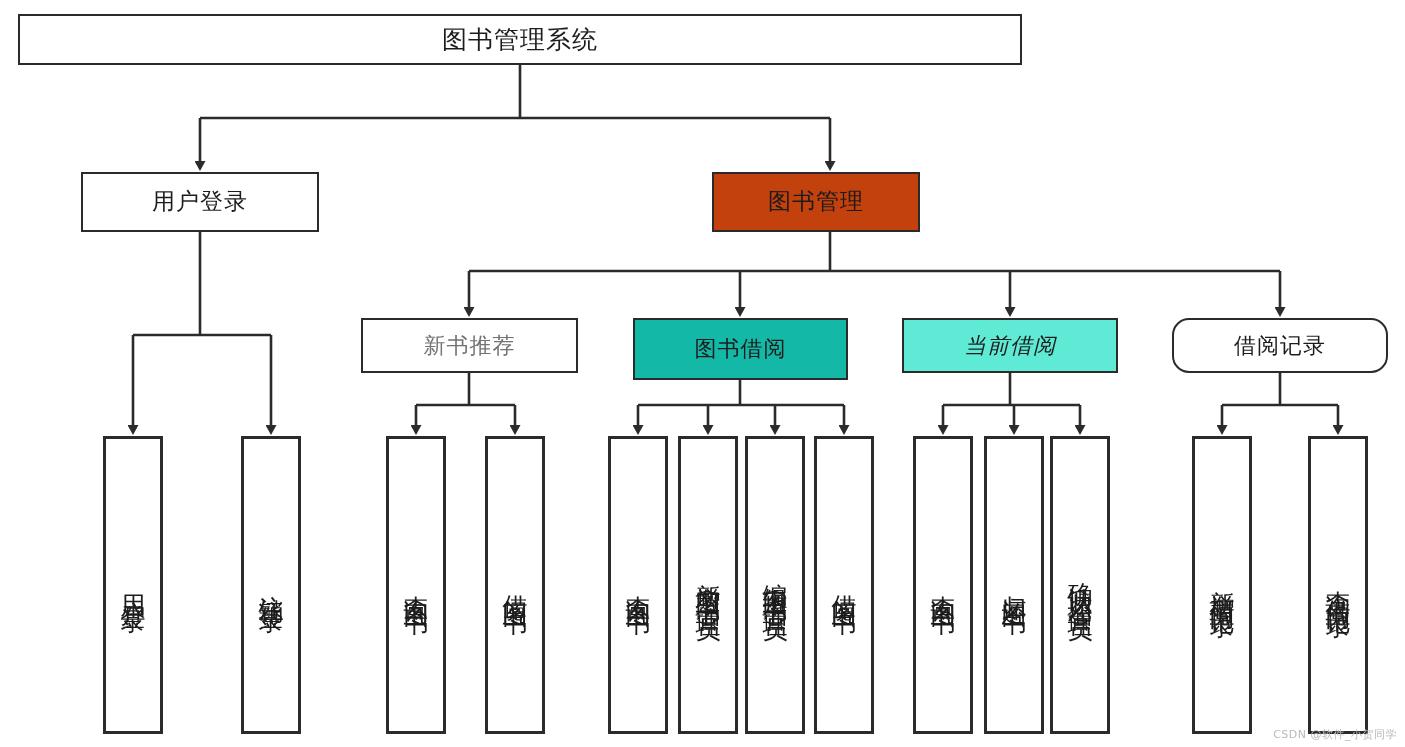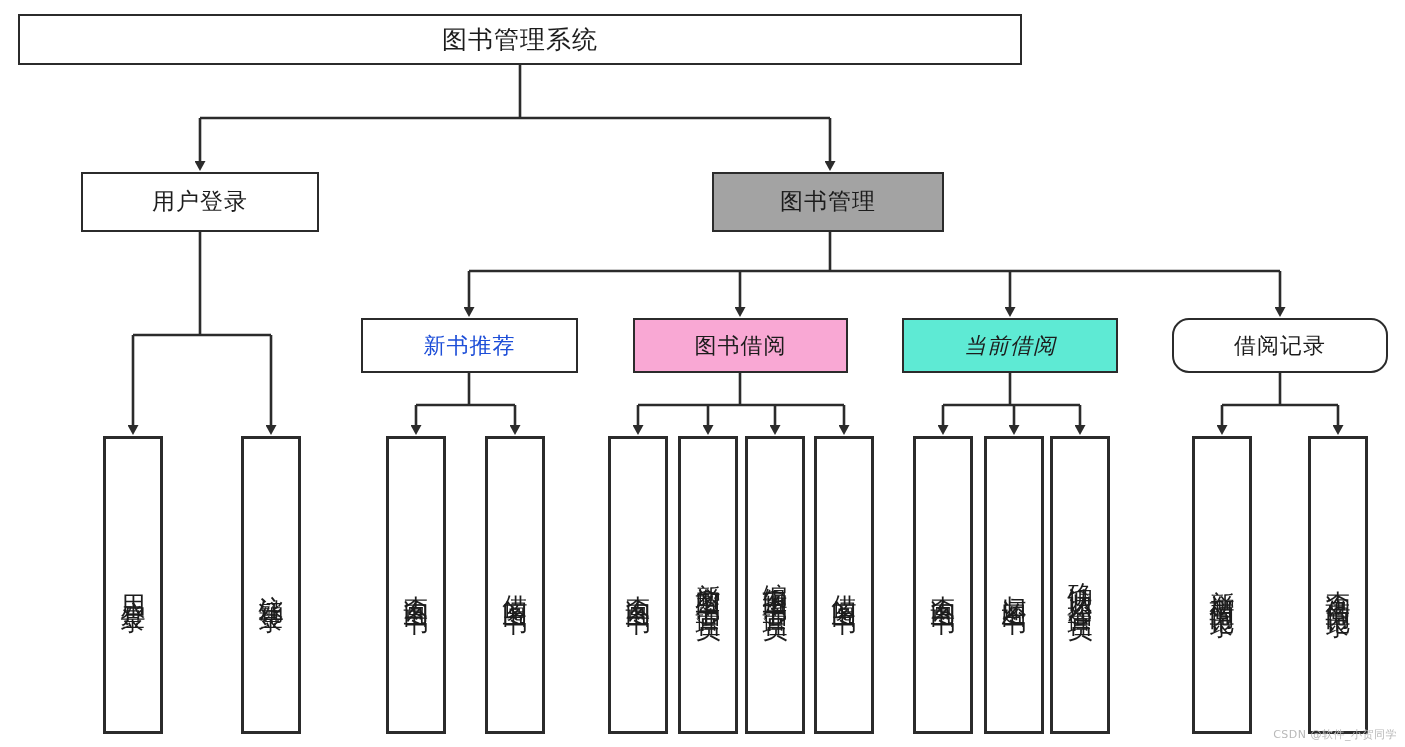--- a/index.html
+++ b/index.html
@@ -110,28 +110,28 @@
     </g>
   </svg>
 
   <div class="node root" style="left: 18px; top: 14px; width: 1004px; height: 51px; border-color: rgb(43, 43, 43); background: rgb(255, 255, 255);">
     <span class="lbl" style="color: rgb(28, 28, 28);">图书管理系统</span>
   </div>
 
   <div class="node lvl1" style="left: 81px; top: 172px; width: 238px; height: 60px; border-color: rgb(43, 43, 43); background: rgb(255, 255, 255);">
     <span class="lbl" style="color: rgb(28, 28, 28);">用户登录</span>
   </div>
-  <div class="node lvl1" style="left: 712px; top: 172px; width: 232px; height: 60px; border-color: rgb(43, 43, 43); background: #a3a3a3;">
+  <div class="node lvl1" style="left: 712px; top: 172px; width: 208px; height: 60px; border-color: rgb(43, 43, 43); background: #c2410c;">
     <span class="lbl" style="color: rgb(28, 28, 28);">图书管理</span>
   </div>
 
   <div class="node lvl2" style="left: 361px; top: 318px; width: 217px; height: 55px; border-color: rgb(43, 43, 43); background: rgb(255, 255, 255);">
-    <span class="lbl" style="color: #1d4ed8;">新书推荐</span>
+    <span class="lbl" style="color: #737373;">新书推荐</span>
   </div>
-  <div class="node lvl2" style="left: 633px; top: 318px; width: 215px; height: 55px; border-color: rgb(43, 43, 43); background: #f9a8d4;">
+  <div class="node lvl2" style="left: 633px; top: 318px; width: 215px; height: 62px; border-color: rgb(43, 43, 43); background: #14b8a6;">
     <span class="lbl" style="color: rgb(28, 28, 28);">图书借阅</span>
   </div>
   <div class="node lvl2" style="left: 902px; top: 318px; width: 216px; height: 55px; border-color: rgb(43, 43, 43); background: #5eead4; font-style: italic;">
     <span class="lbl" style="color: rgb(28, 28, 28);">当前借阅</span>
   </div>
   <div class="node lvl2" style="left: 1172px; top: 318px; width: 216px; height: 55px; border-color: rgb(43, 43, 43); background: rgb(255, 255, 255); border-radius: 17px;">
     <span class="lbl" style="color: rgb(28, 28, 28);">借阅记录</span>
   </div>
 
   <div class="node leaf" style="left: 103px; top: 436px; width: 60px; height: 298px; border-color: rgb(43, 43, 43); background: rgb(255, 255, 255);">

